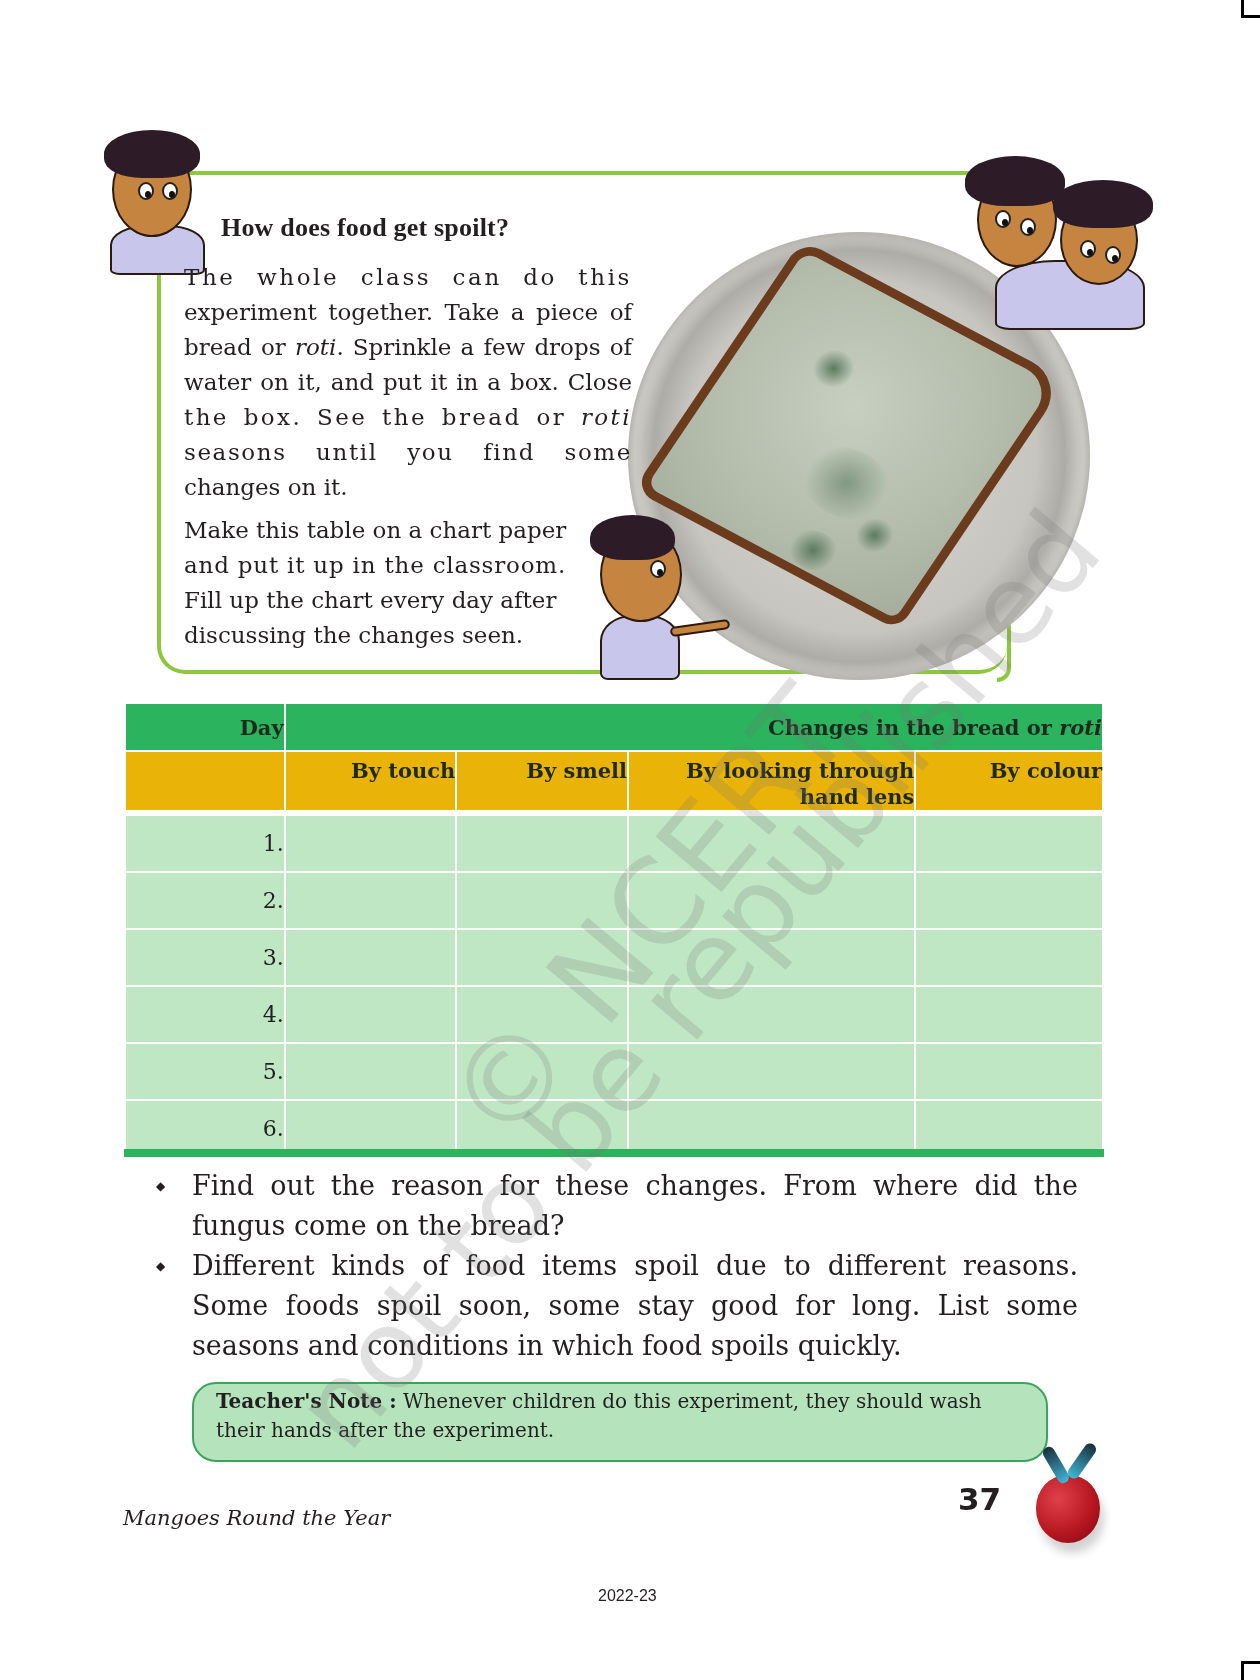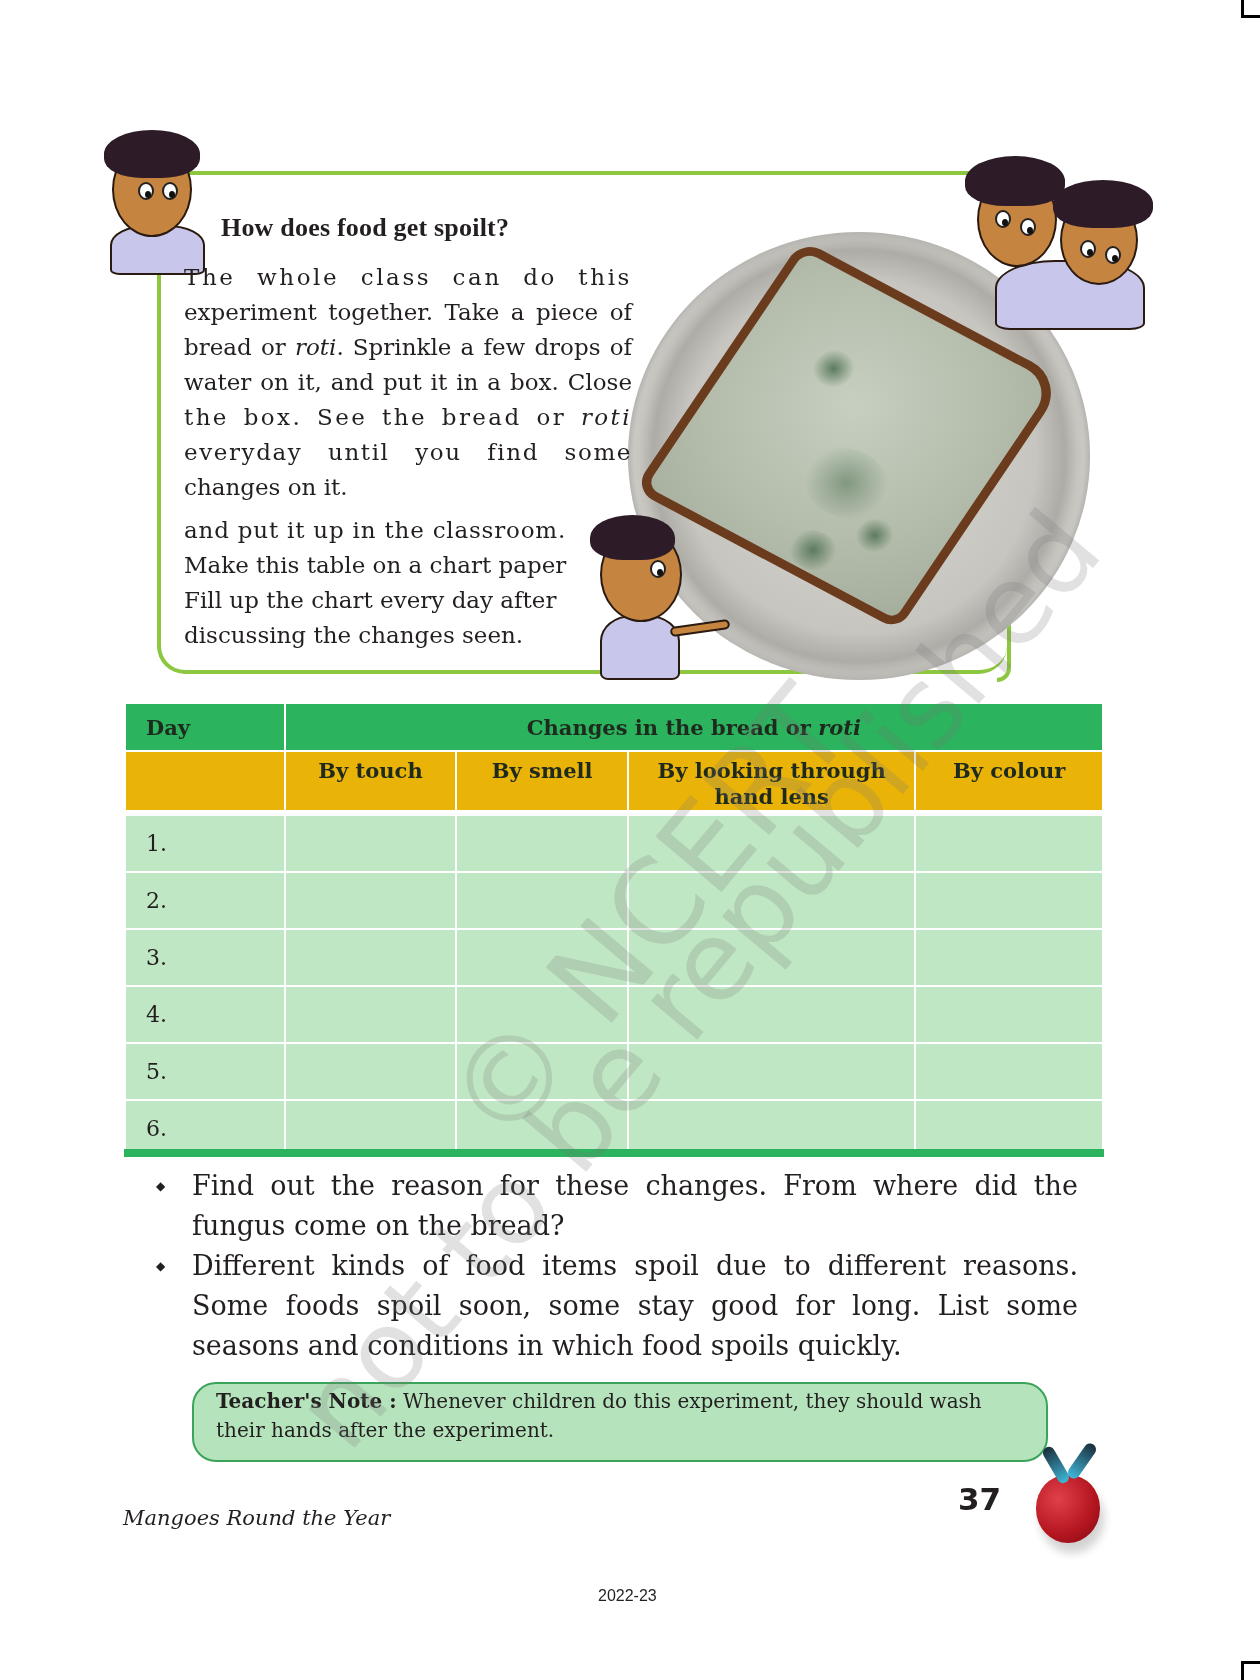--- a/index.html
+++ b/index.html
@@ -50,21 +50,21 @@
 
     .character { position: absolute; }
     .char-head { position: absolute; border-radius: 50%; background: #c5843f; border: 2px solid #2a1a10; }
     .char-hair { position: absolute; background: #2d1b28; border-radius: 50% 50% 40% 40%; }
     .char-shirt { position: absolute; background: #c9c6ec; border: 2px solid #2a1a10; border-radius: 40% 40% 10% 10%; }
     .char-eye { position: absolute; width: 16px; height: 18px; background: #fff; border: 2px solid #222; border-radius: 50%; }
     .char-eye::after { content: ""; position: absolute; left: 5px; top: 7px; width: 6px; height: 7px; background: #111; border-radius: 50%; }
 
     
     .spoil-table { position: absolute; left: 124px; top: 702px; width: 980px; border-collapse: collapse; font-family: "DejaVu Serif", serif; }
-    .spoil-table td, .spoil-table th { border: 2px solid #ffffff; }
+    .spoil-table td, .spoil-table th { border: 2px solid #ffffff; text-align: right; }
     .hdr1 th { background: #2bb35d; height: 48px; font-size: 21px; font-weight: bold; color: #1f2a1f; }
     .hdr2 th { background: #eab308; height: 58px; font-size: 21px; font-weight: bold; color: #1f2a1f; vertical-align: top; padding-top: 6px; line-height: 26px; }
     .spacer td { height: 4px; background: #ffffff; border: none; }
     .data-row td { background: #bfe7c3; height: 57px; font-size: 22px; color: #231f20; }
     .data-row td.day { padding-left: 20px; }
     .th-day { text-align: left; padding-left: 20px; }
     .table-bottom { position: absolute; left: 124px; top: 1149px; width: 980px; height: 8px; background: #2bb35d; }
 
     
     .bullets { position: absolute; left: 150px; top: 1166px; width: 928px; font-size: 27px; line-height: 40px; color: #231f20; }
@@ -136,27 +136,27 @@
 </div>
 
 <div class="box-title">How does food get spoilt?</div>
 
 <div class="box-text p1">
   <span class="line" style="letter-spacing:2.6px;">The whole class can do this</span>
   <span class="line">experiment together. Take a piece of</span>
   <span class="line">bread or <i>roti</i>. Sprinkle a few drops of</span>
   <span class="line">water on it, and put it in a box. Close</span>
   <span class="line" style="letter-spacing:2.4px;">the box. See the bread or <i>roti</i></span>
-  <span class="line" style="letter-spacing:1.6px;">everyday until you find some</span>
+  <span class="line" style="letter-spacing:1.6px;">seasons until you find some</span>
   <span class="line final">changes on it.</span>
 </div>
 
 <div class="box-text p2">
+  <span class="line">Make this table on a chart paper</span>
   <span class="line" style="letter-spacing:0.8px;">and put it up in the classroom.</span>
-  <span class="line">Make this table on a chart paper</span>
   <span class="line">Fill up the chart every day after</span>
   <span class="line final">discussing the changes seen.</span>
 </div>
 
 <table class="spoil-table">
   <colgroup>
     <col style="width:160px">
       <col style="width:172px">
       <col style="width:172px">
       <col style="width:288px">

